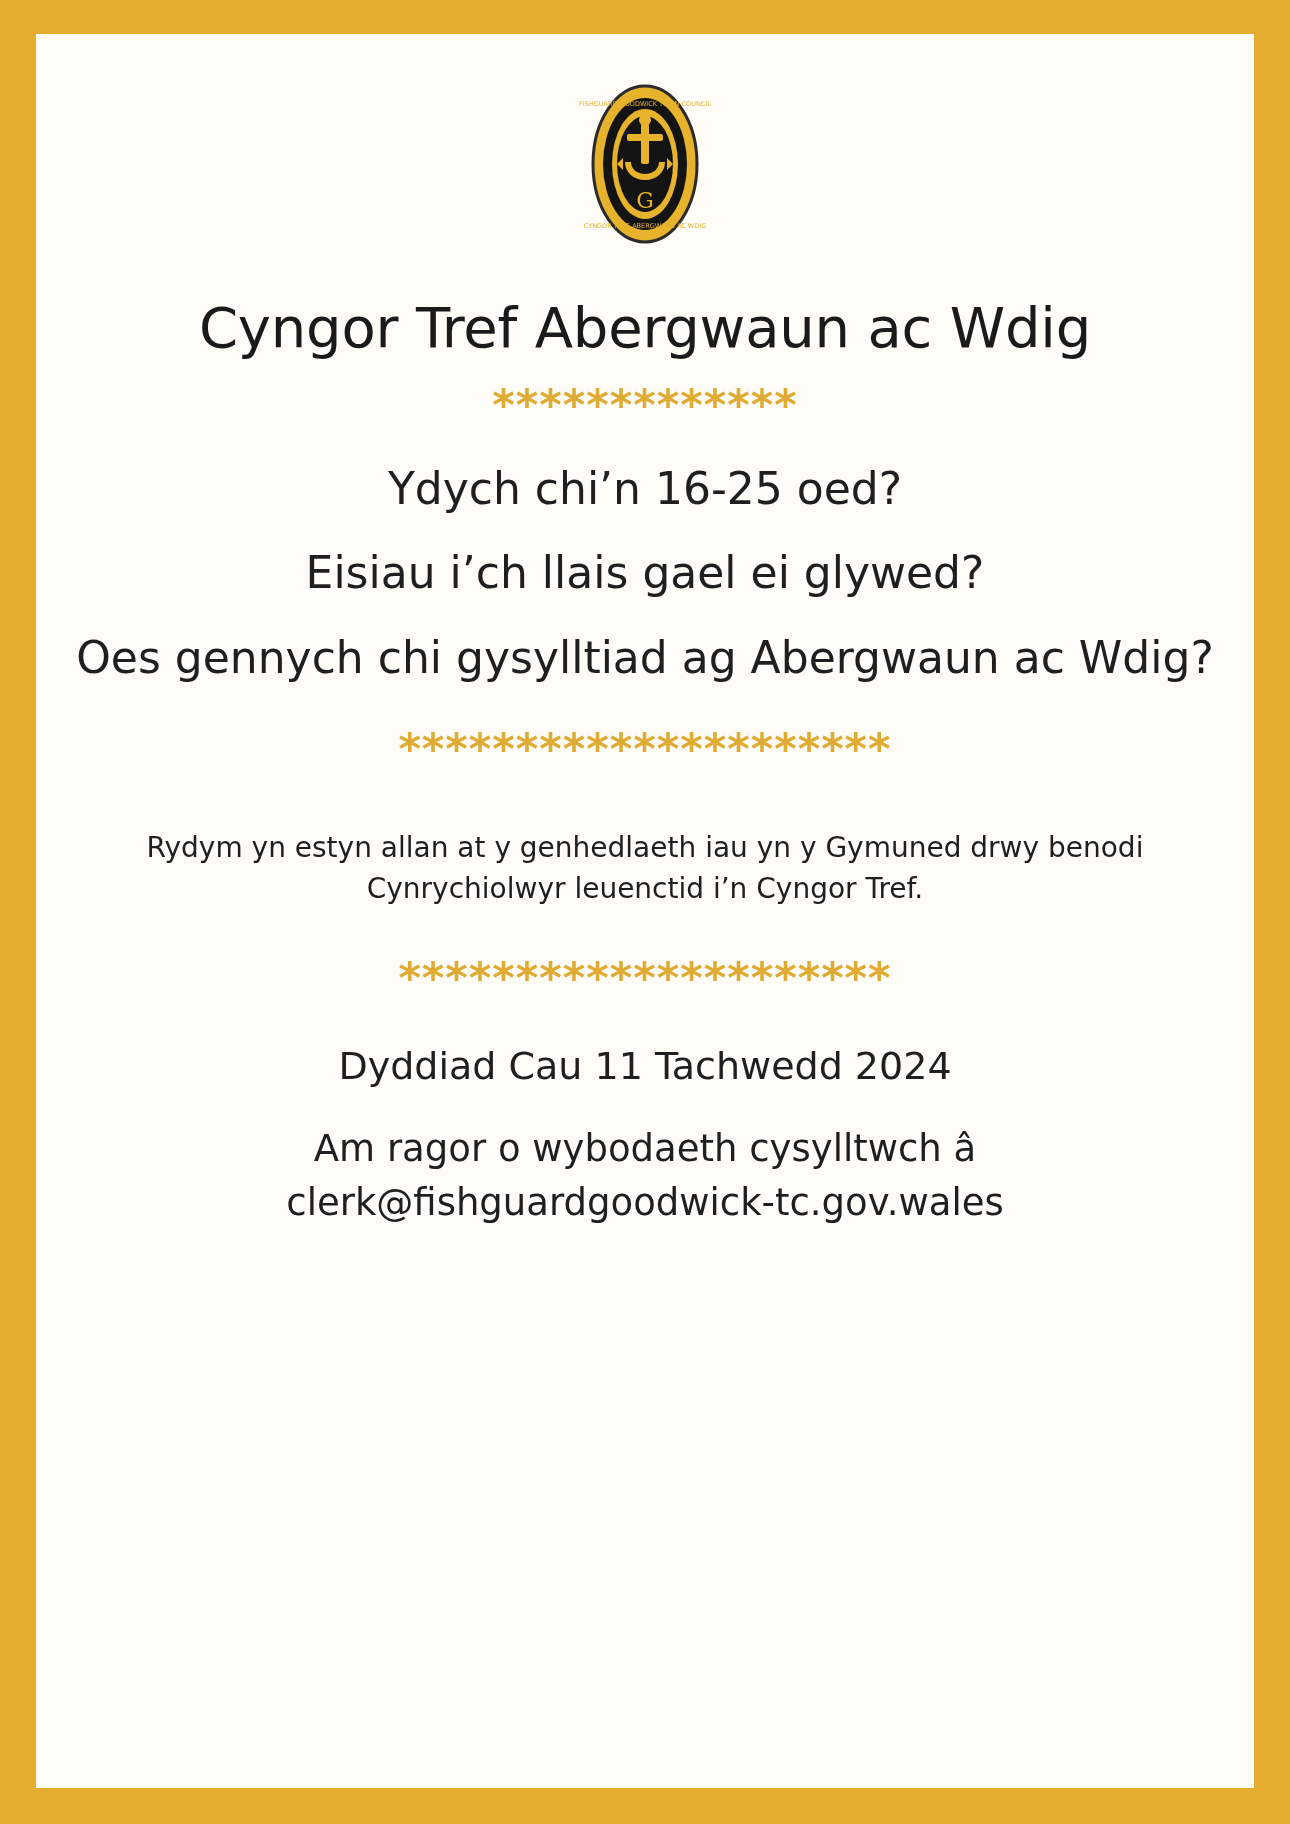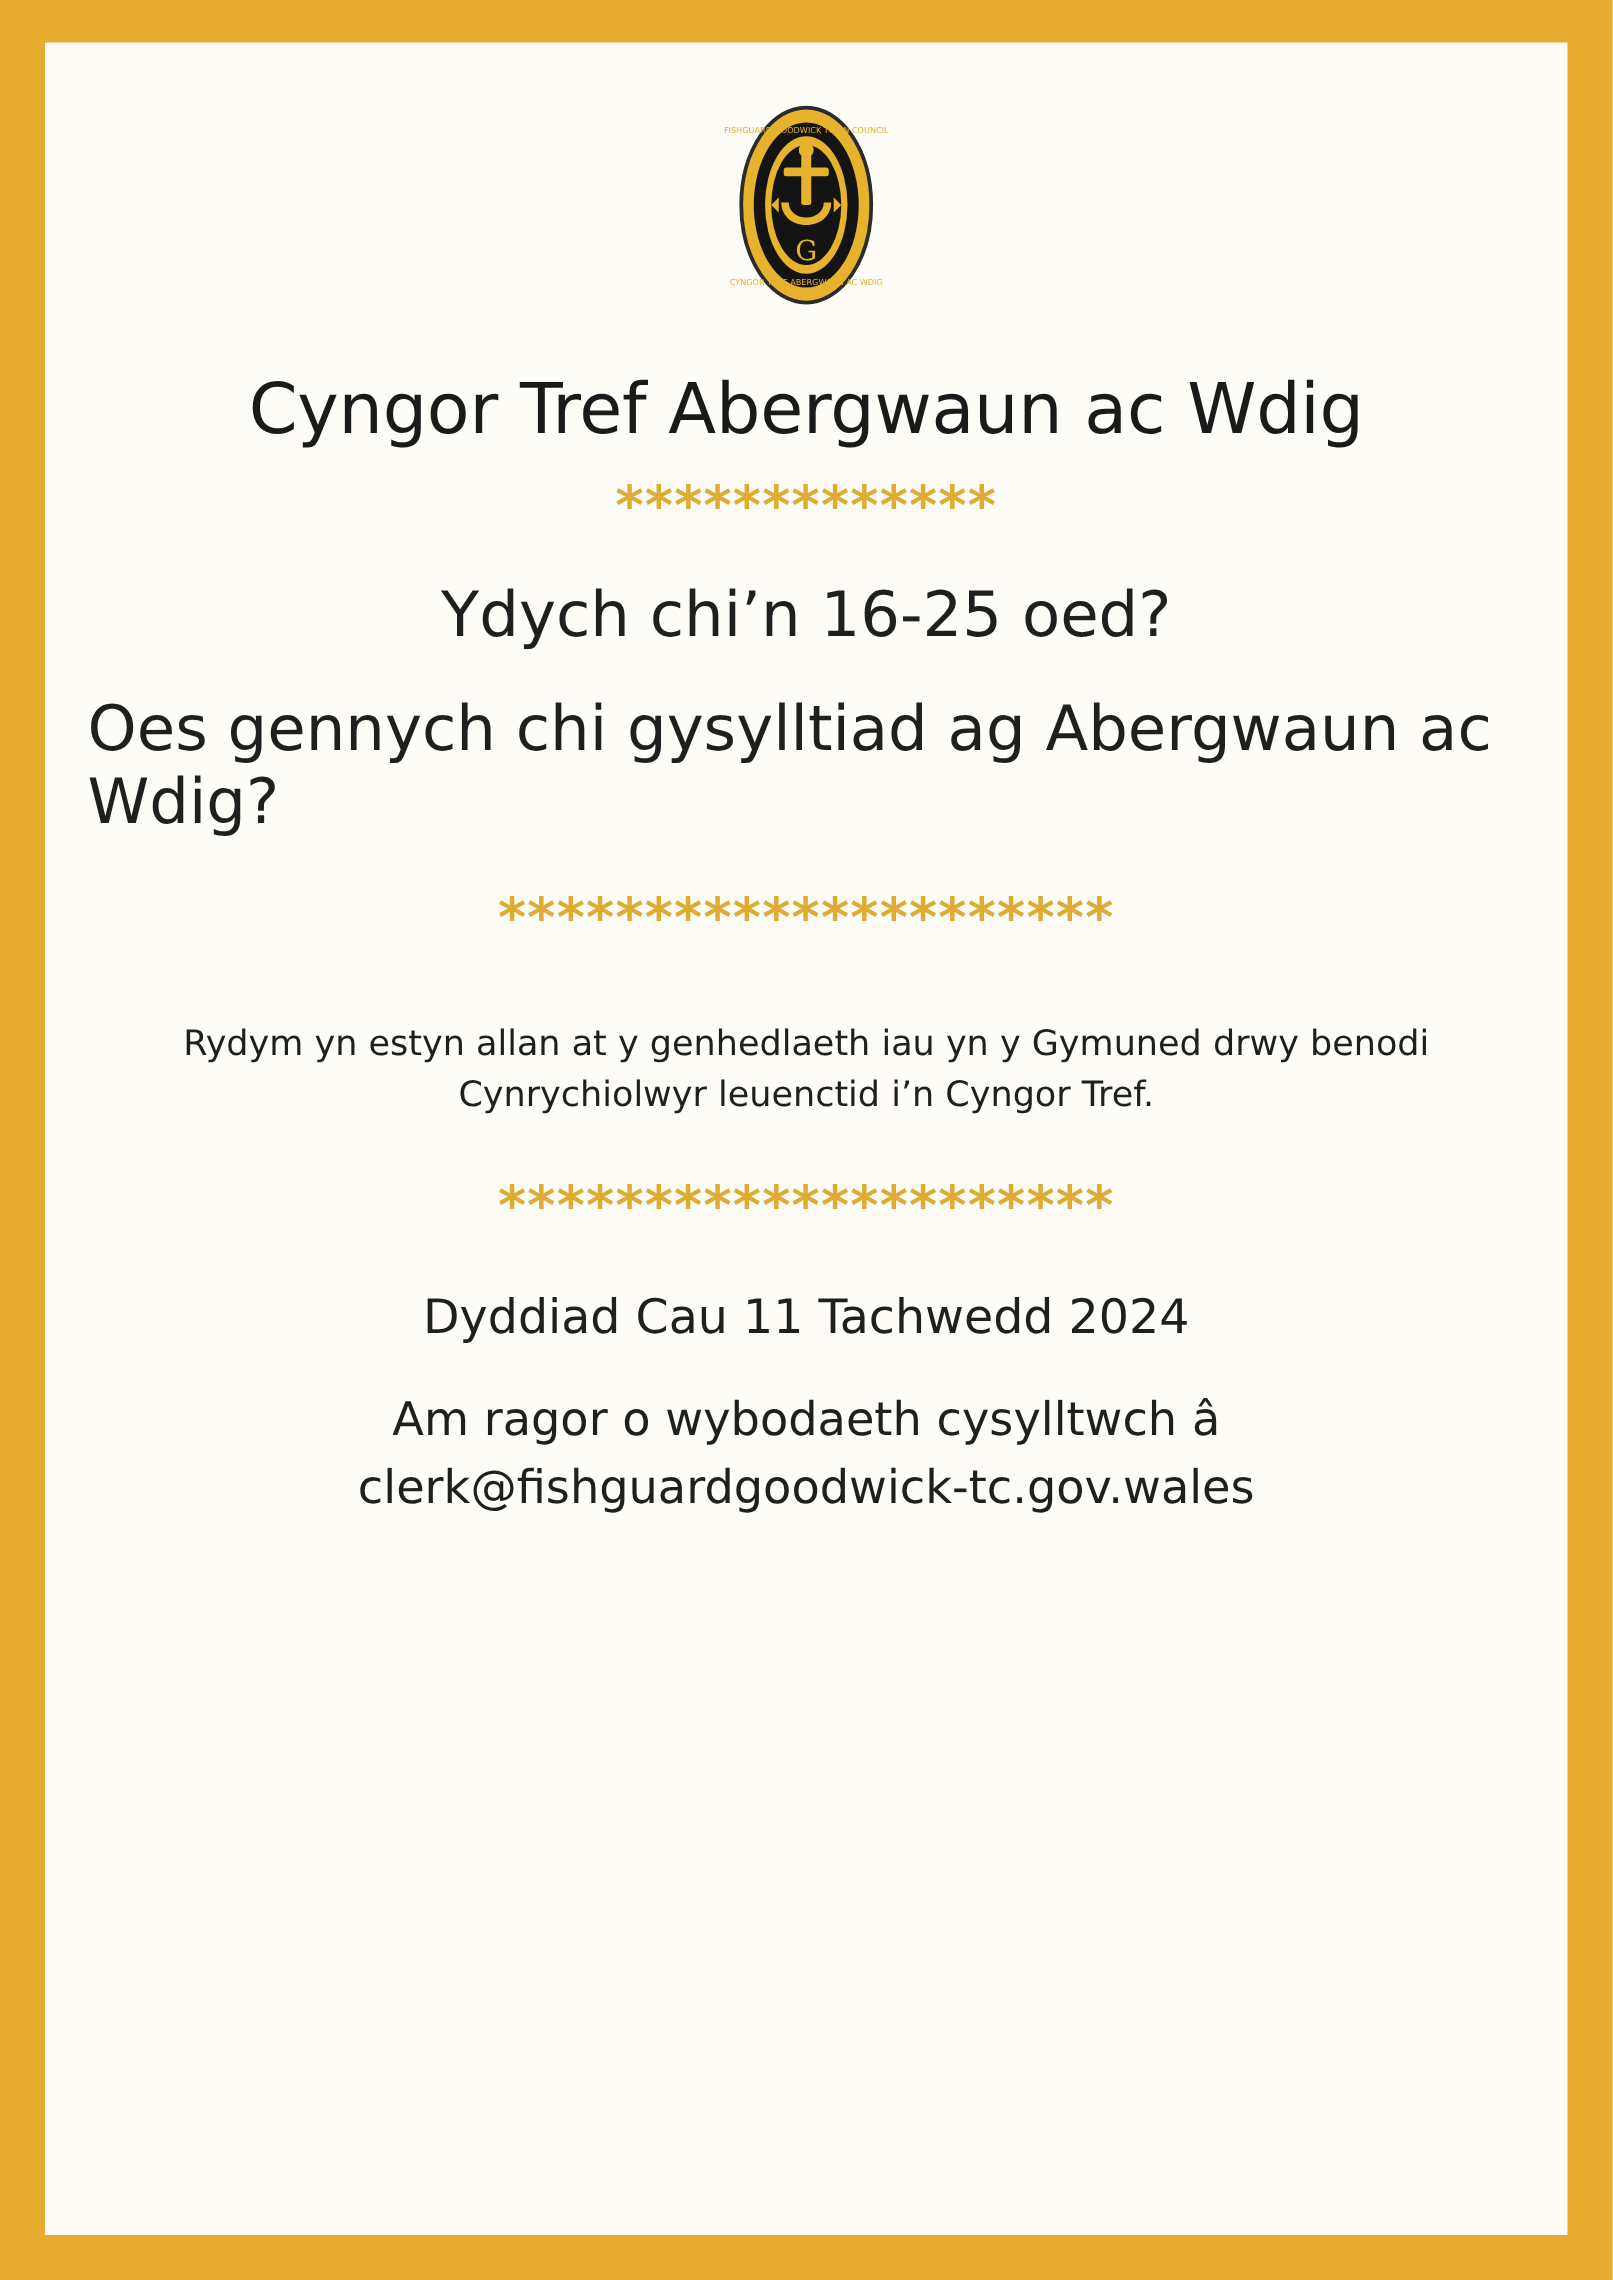--- a/index.html
+++ b/index.html
@@ -64,21 +64,21 @@
     letter-spacing: 1px;
     text-align: center;
     font-weight: 600;
     line-height: 1.1;
   }
   .stars.s1 { margin-top: 24px; }
   .stars.s2 { margin-top: 42px; }
   .stars.s3 { margin-top: 46px; }
 
   .q {
-    font-size: 50px;
+    font-size: 44px;
     color: #1f1f1f;
     text-align: left;
     margin-top: 34px;
     line-height: 1.15;
     font-weight: 400;
   }
 
   .body-para {
     font-size: 28px;
     color: #1f1f1f;
@@ -132,20 +132,21 @@
           <text x="70" y="152" text-anchor="middle">CYNGOR TREF ABERGWAUN AC WDIG</text>
         </g>
       </svg>
     </div>
 
     <div class="headline">Cyngor Tref Abergwaun ac Wdig</div>
 
     <div class="stars s1">*************</div>
 
     <div class="q">Ydych chi’n 16-25 oed?</div>
+    <div class="q">Eisiau i’ch llais gael ei glywed?</div>
     <div class="q">Oes gennych chi gysylltiad ag Abergwaun ac Wdig?</div>
 
     <div class="stars s2">*********************</div>
 
     <div class="body-para">Rydym yn estyn allan at y genhedlaeth iau yn y Gymuned drwy benodi Cynrychiolwyr leuenctid i’n Cyngor Tref.</div>
 
     <div class="stars s3">*********************</div>
 
     <div class="deadline">Dyddiad Cau 11 Tachwedd 2024</div>
 

